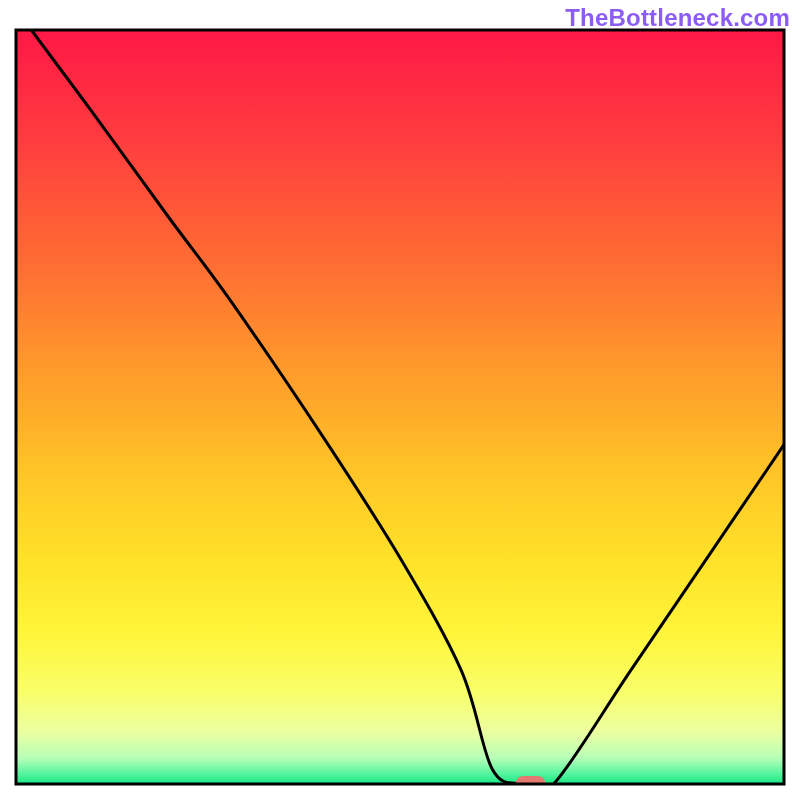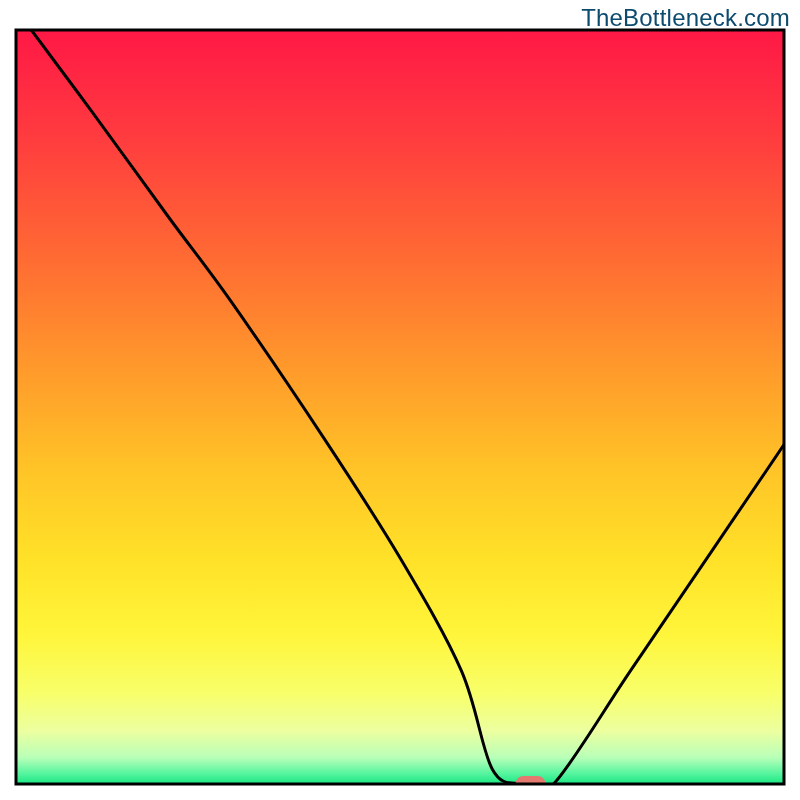--- a/index.html
+++ b/index.html
@@ -14,22 +14,22 @@
     position: relative;
     width: 800px;
     height: 800px;
   }
   .watermark {
     position: absolute;
     top: 4px;
     right: 10px;
     font-family: Arial, Helvetica, sans-serif;
     font-size: 24px;
-    font-weight: 400;
-    color: #0c4a6e;
+    font-weight: 700;
+    color: #8b5cf6;
     letter-spacing: 0.2px;
   }
   svg {
     display: block;
     position: absolute;
     left: 0;
     top: 0;
   }
 </style>
 </head>

